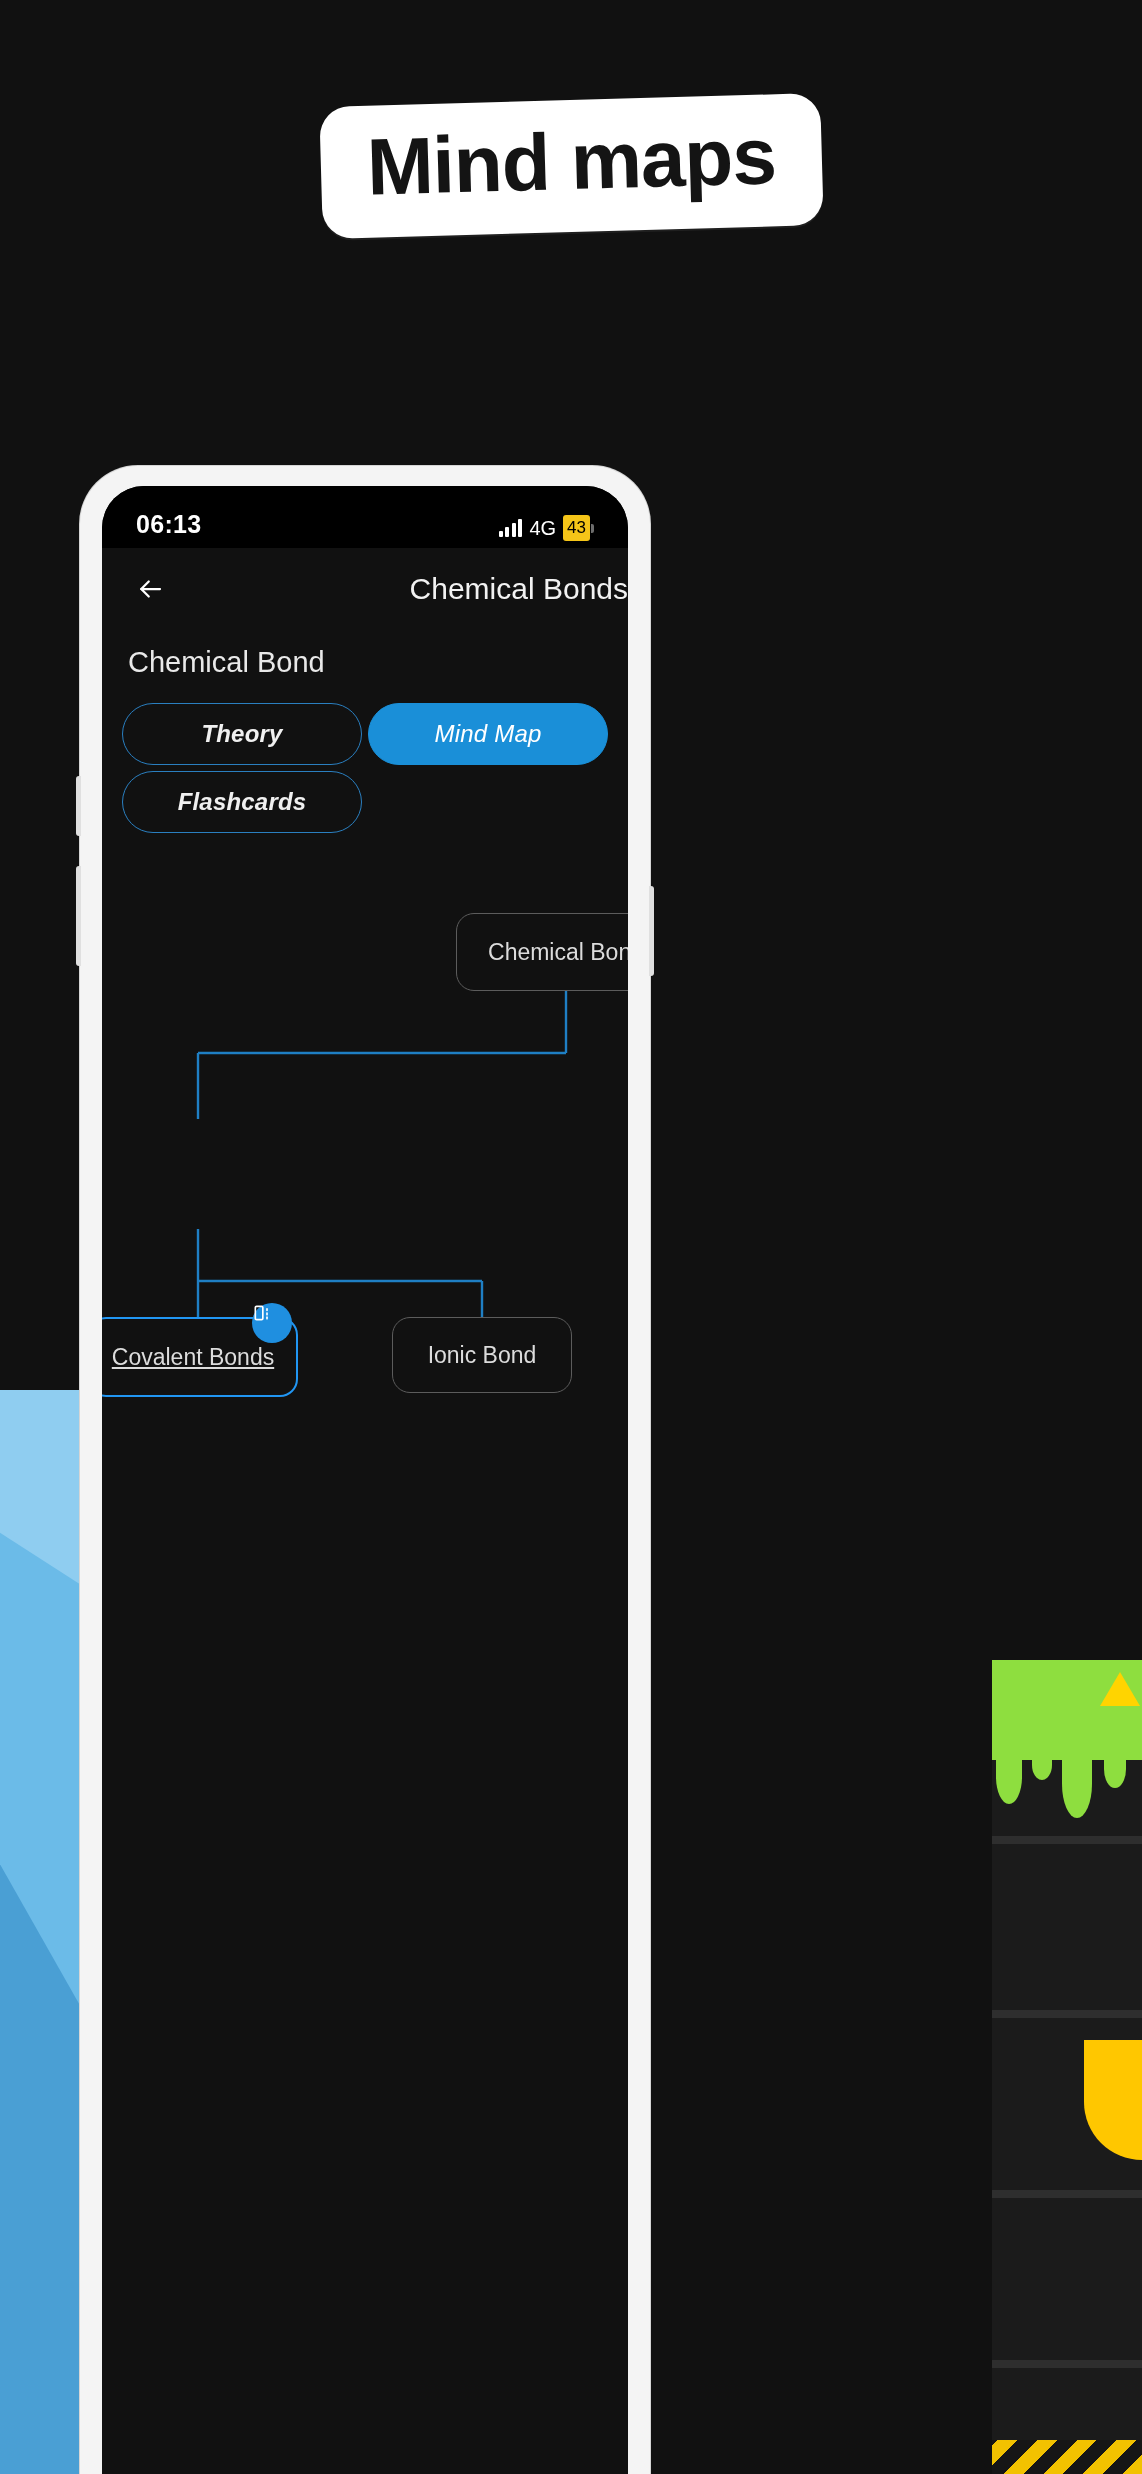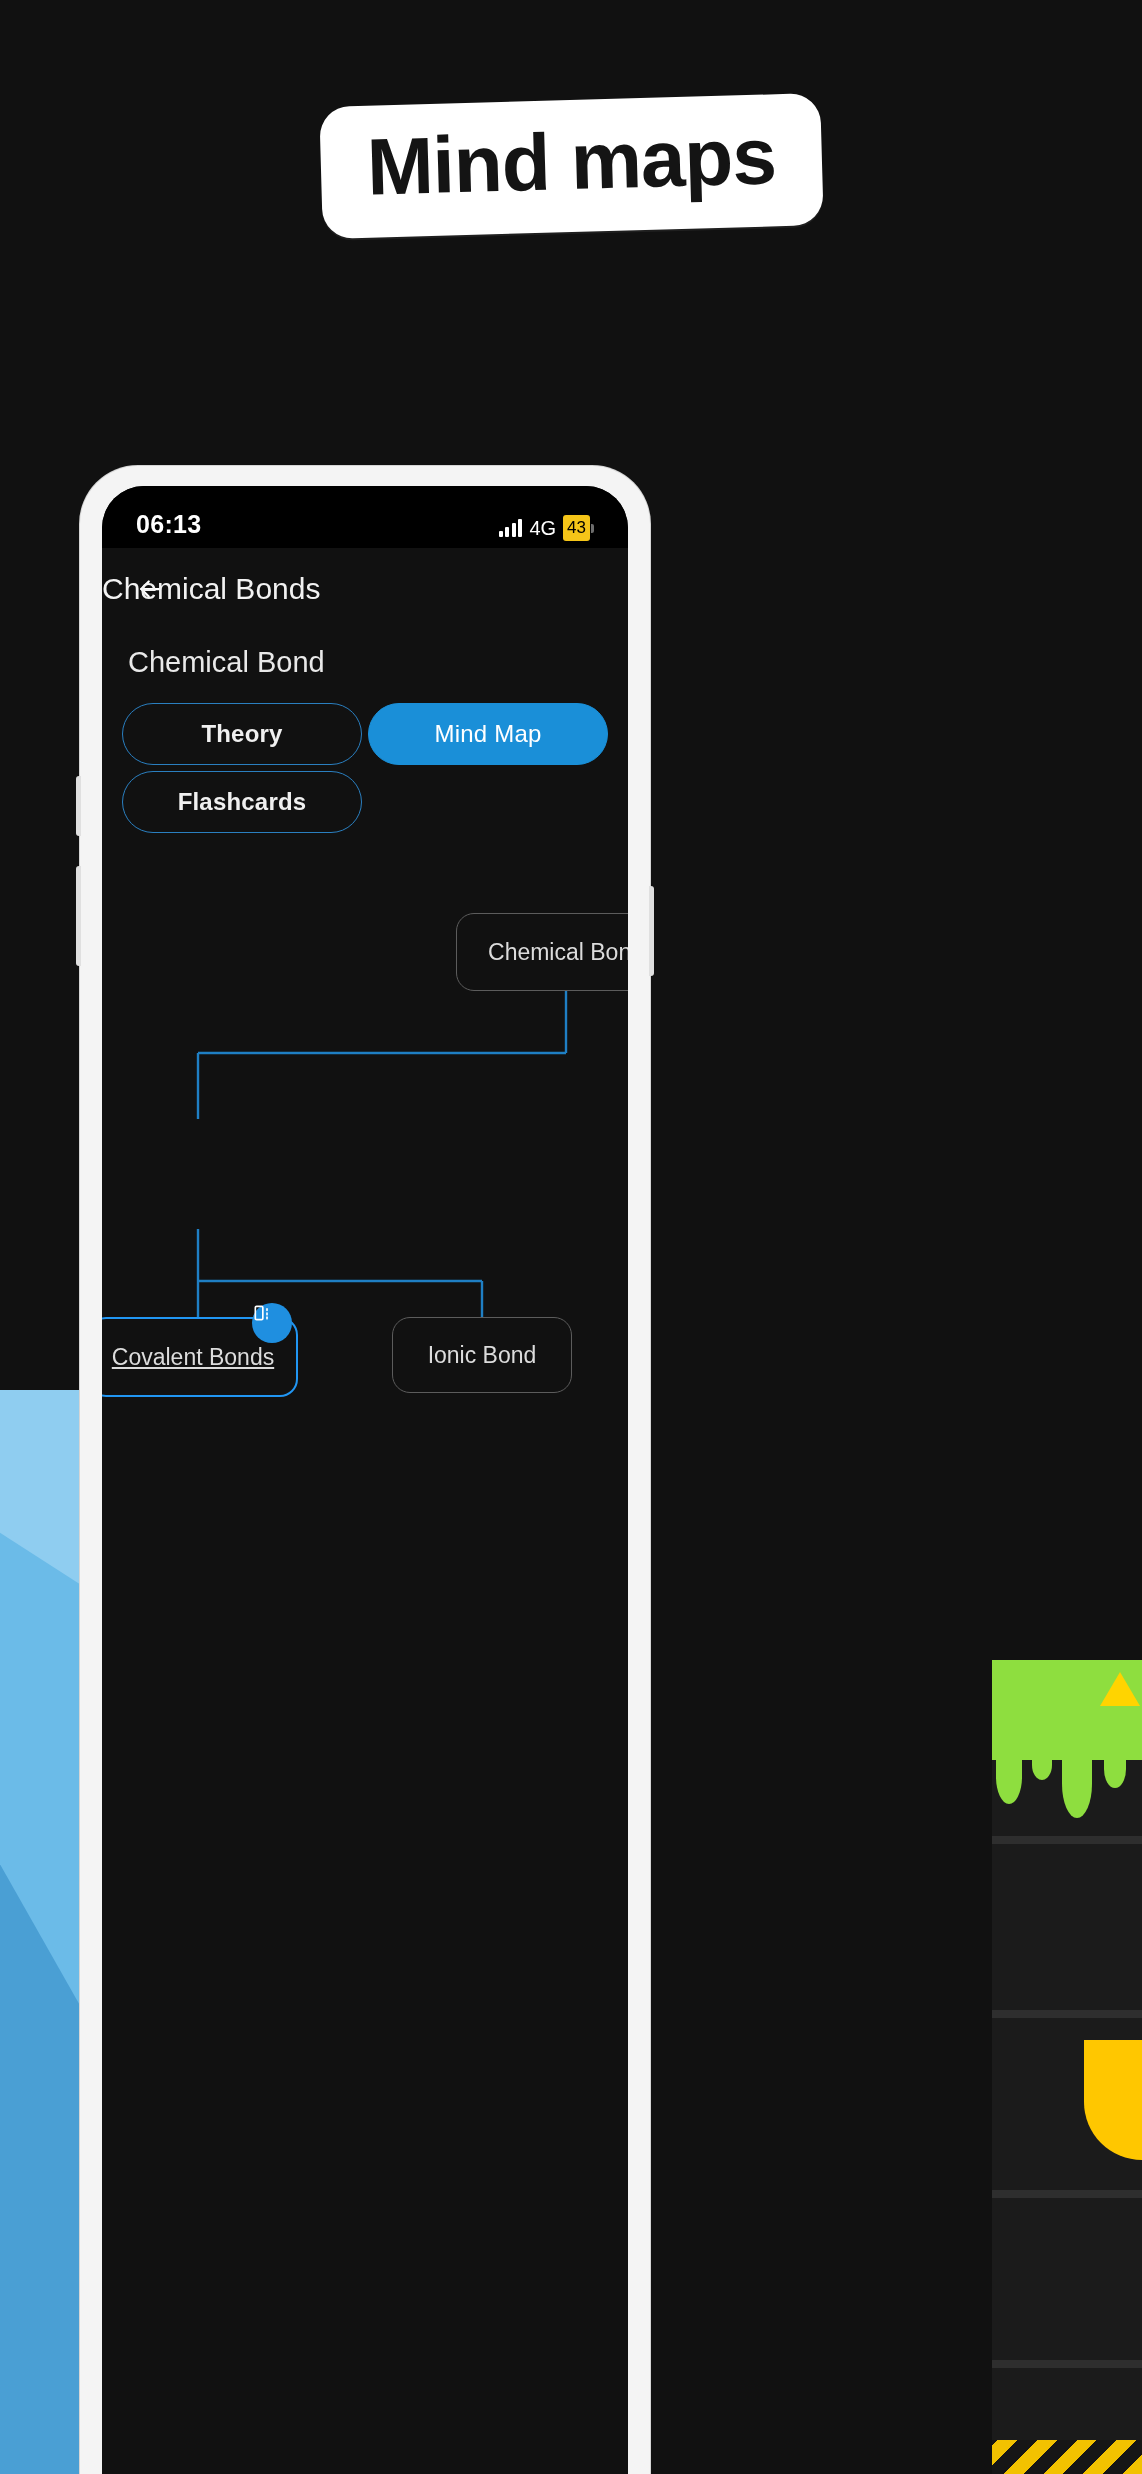--- a/index.html
+++ b/index.html
@@ -161,34 +161,35 @@
   
   #app-header{
     height:82px; display:flex; align-items:center;
     padding:0 26px; position:relative; background:#111111;
   }
   #back-arrow{
     width:44px; height:44px; display:flex; align-items:center; justify-content:center;
     color:#ffffff;
   }
   #app-title{
-    position:absolute; left:0; right:0; text-align:left;
+    position:absolute; left:0; right:0; text-align:right;
     color:#f2f2f2; font-size:30px; font-weight:500; pointer-events:none;
   }
 
   
   #subject-heading{
     color:#e9e9e9; font-size:29px; font-weight:500;
     padding:16px 26px 6px 26px;
   }
 
   
   #tab-row{
     display:flex; flex-wrap:wrap; gap:6px;
     padding:18px 20px 0 20px;
+    font-style:italic;
   }
   .pill{
     height:62px; border-radius:32px;
     display:flex; align-items:center; justify-content:center;
     font-size:24px; letter-spacing:0.2px;
   }
   .pill.outline{
     width:240px;
     border:1.6px solid #2a7fc0;
     background:transparent; color:#f0f0f0; font-weight:bold;

